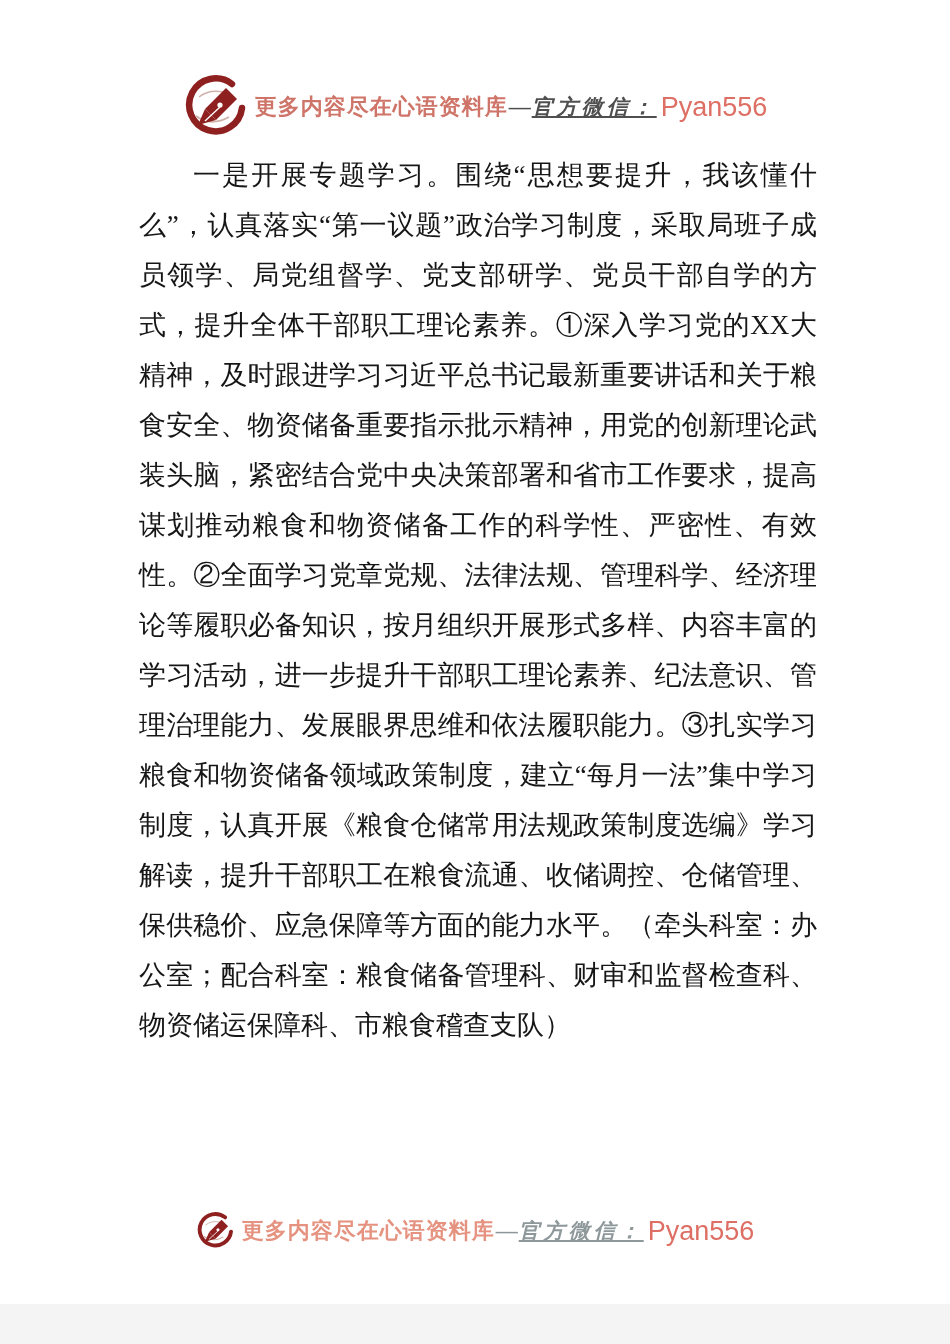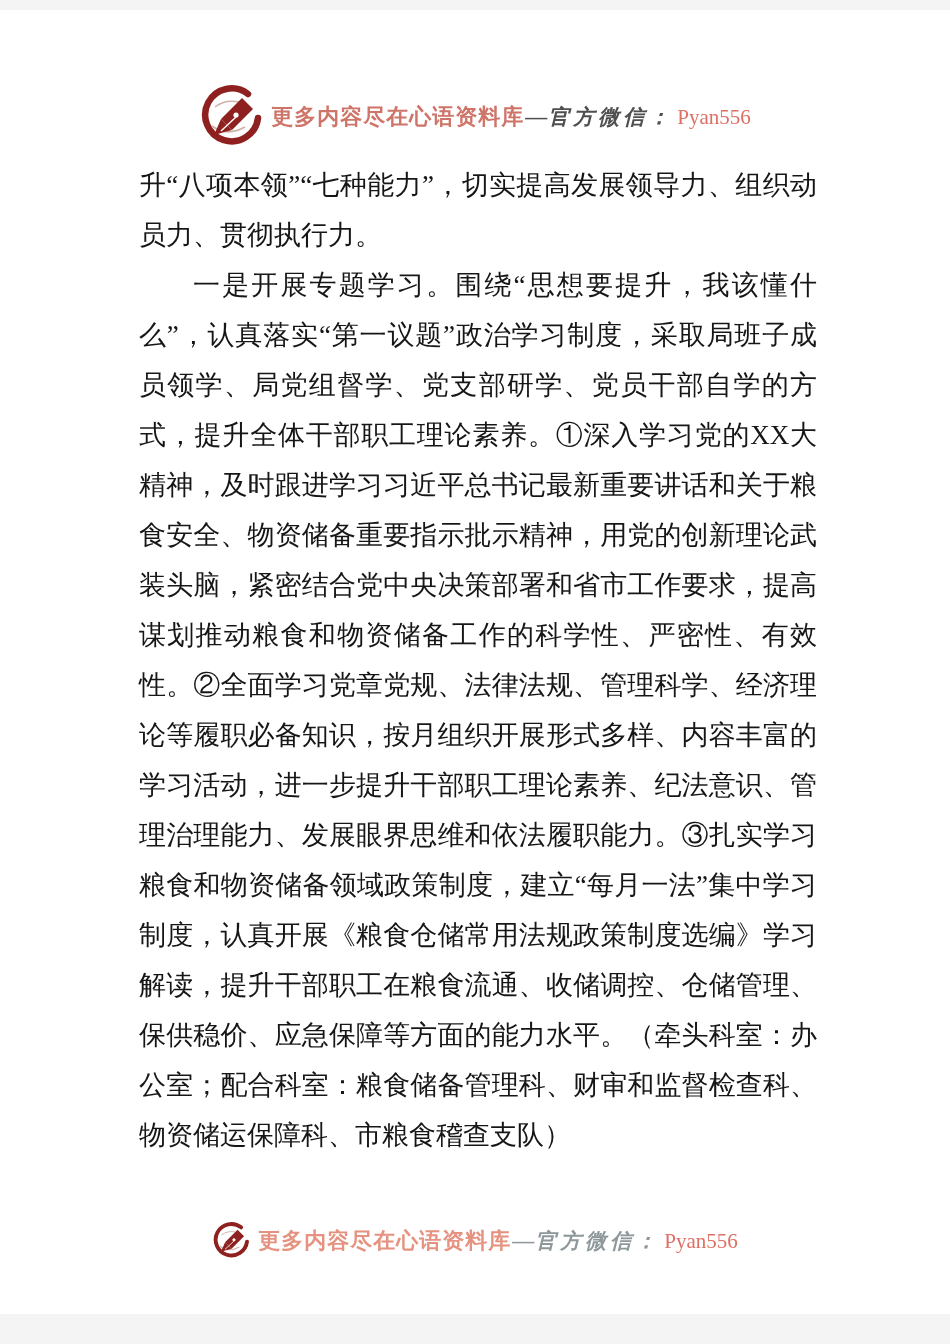--- a/index.html
+++ b/index.html
@@ -9,21 +9,21 @@
     --header-wechat-label:#4f4f4f;
     --footer-brand:#e59380;
     --footer-wechat-label:#8e989b;
     --wechat-id:#dd6f64;
     --logo:#8e2020;
   }
   html,body{margin:0;padding:0;background:#f4f4f4;}
   .page{
     position:relative;
     width:950px;height:1304px;
-    margin:10px auto;
+    margin:0 auto;
     background:var(--page-bg);
     overflow:hidden;
     font-family:"Liberation Serif","DejaVu Serif",serif;
   }
 
   
   .banner{
     position:absolute;left:0;width:100%;
     display:flex;justify-content:center;align-items:center;
     white-space:nowrap;
@@ -34,25 +34,25 @@
   .footer-banner{top:1205px;height:52px;}
   .footer-banner .logo svg{width:38px;height:38px;}
 
   .brand{
     font-size:22px;letter-spacing:1px;font-weight:600;
     color:var(--header-brand);
   }
   .dash{font-size:22px;font-weight:600;color:var(--header-wechat-label);margin:0 1px;}
   .wechat{
     font-size:21px;font-style:italic;font-weight:600;
-    letter-spacing:4px;color:var(--header-wechat-label);
+    letter-spacing:4px;color:var(--header-wechat-label);text-decoration:underline;
   }
   .wid{
-    font-family:Liberation Serif, serif;
-    font-size:21px;color:var(--wechat-id);margin-left:4px;
+    font-family:Liberation Sans, sans-serif;
+    font-size:27px;color:var(--wechat-id);margin-left:4px;
   }
   .footer-banner .brand{color:var(--footer-brand);}
   .footer-banner .dash,
   .footer-banner .wechat{color:var(--footer-wechat-label);}
 
   
   .doc-body{
     position:absolute;
     top:150px;left:139px;width:678px;
     font-size:27px;line-height:50px;
@@ -81,21 +81,20 @@
         <path d="M37 32 L22 46" stroke="#ffffff" stroke-width="1.4"></path>
       </svg>
     </span>
     <span class="brand">更多内容尽在心语资料库</span>
     <span class="dash">—</span>
     <span class="wechat">官方微信：</span>
     <span class="wid">Pyan556</span>
   </div>
 
   <div class="doc-body">
-    <p class="para"><span>升“八项本领”“七种能力”，切实提高发展领导力、组织动员力、贯彻执行力。</span></p>
     <p class="para para-indent"><span class="lead">一是</span><span>开展专题学习。围绕“思想要提升，我该懂什么”，认真落实“第一议题”政治学习制度，采取局班子成员领学、局党组督学、党支部研学、党员干部自学的方式，提升全体干部职工理论素养。①深入学习党的XX大精神，及时跟进学习习近平总书记最新重要讲话和关于粮食安全、物资储备重要指示批示精神，用党的创新理论武装头脑，紧密结合党中央决策部署和省市工作要求，提高谋划推动粮食和物资储备工作的科学性、严密性、有效性。②全面学习党章党规、法律法规、管理科学、经济理论等履职必备知识，按月组织开展形式多样、内容丰富的学习活动，进一步提升干部职工理论素养、纪法意识、管理治理能力、发展眼界思维和依法履职能力。③扎实学习粮食和物资储备领域政策制度，建立“每月一法”集中学习制度，认真开展《粮食仓储常用法规政策制度选编》学习解读，提升干部职工在粮食流通、收储调控、仓储管理、保供稳价、应急保障等方面的能力水平。（牵头科室：办公室；配合科室：粮食储备管理科、财审和监督检查科、物资储运保障科、市粮食稽查支队）</span></p>
   </div>
 
   <div class="banner footer-banner">
     <span class="logo">
       <svg viewBox="0 0 64 64" aria-hidden="true">
         <path d="M 49 9 A 26.5 26.5 0 1 0 59 33" fill="none" stroke="var(--logo)" stroke-width="6.5" stroke-linecap="round"></path>
         <path d="M13 41 q 15 11 33 1" fill="none" stroke="#cfb3ab" stroke-width="2"></path>
         <path d="M16 22 q 10 -8 24 -5" fill="none" stroke="#cfb3ab" stroke-width="1.6"></path>
         <path d="M43 13 L54 24 L33 45 L22 34 Z" fill="var(--logo)"></path>

